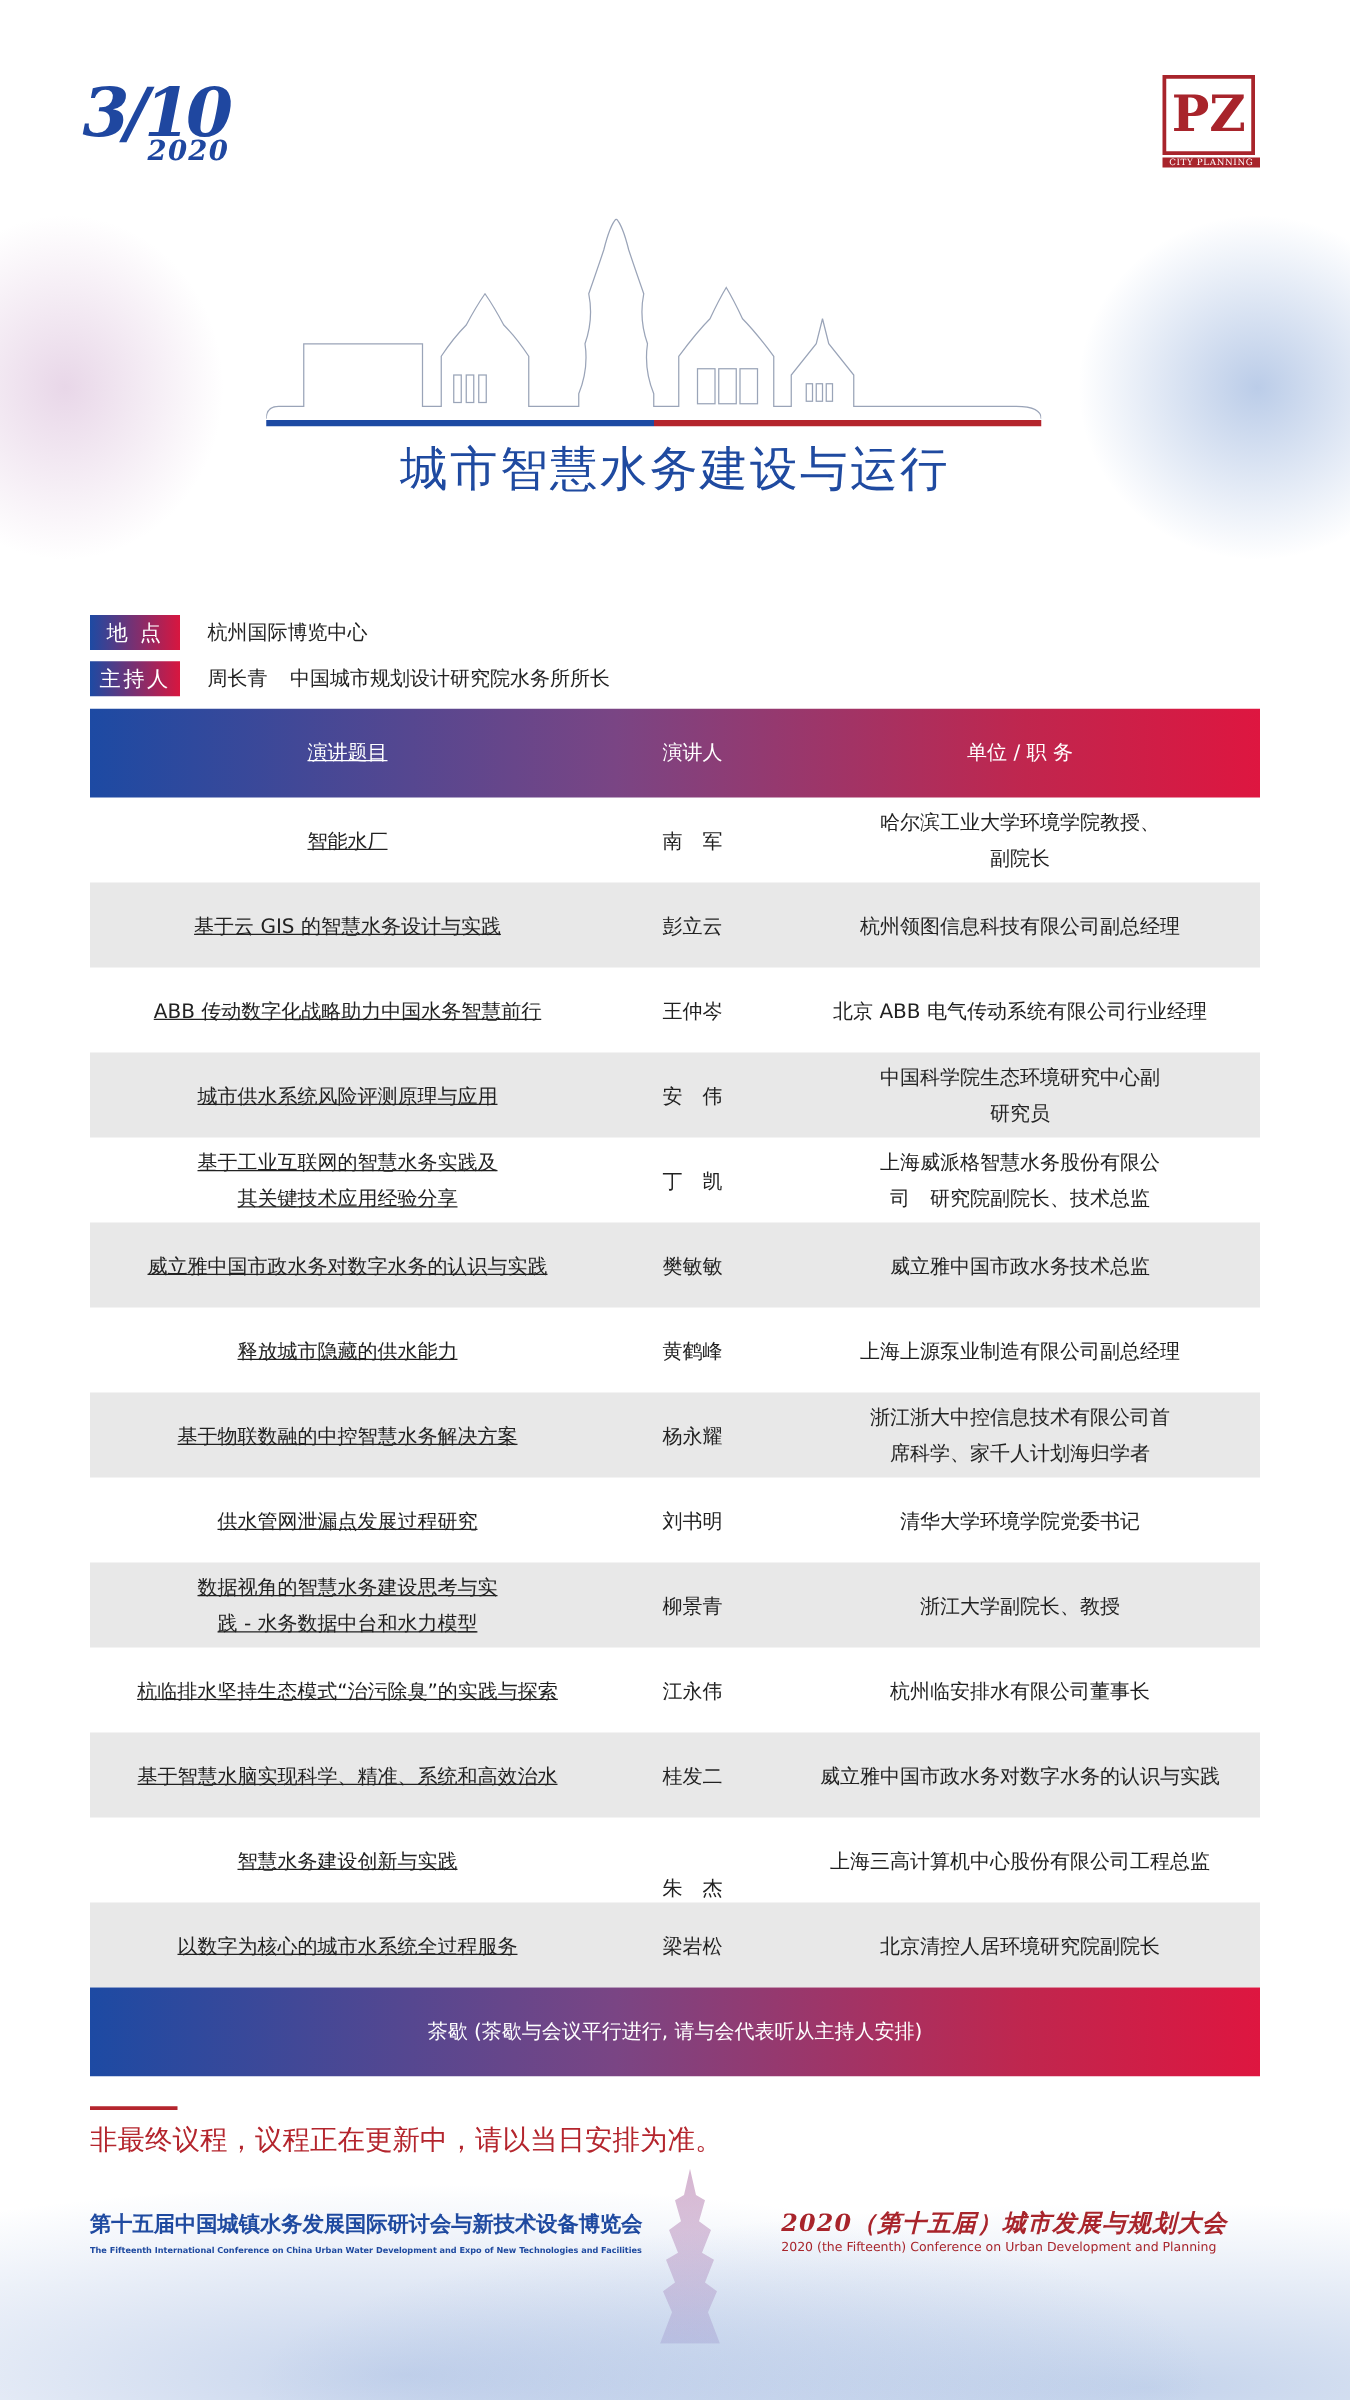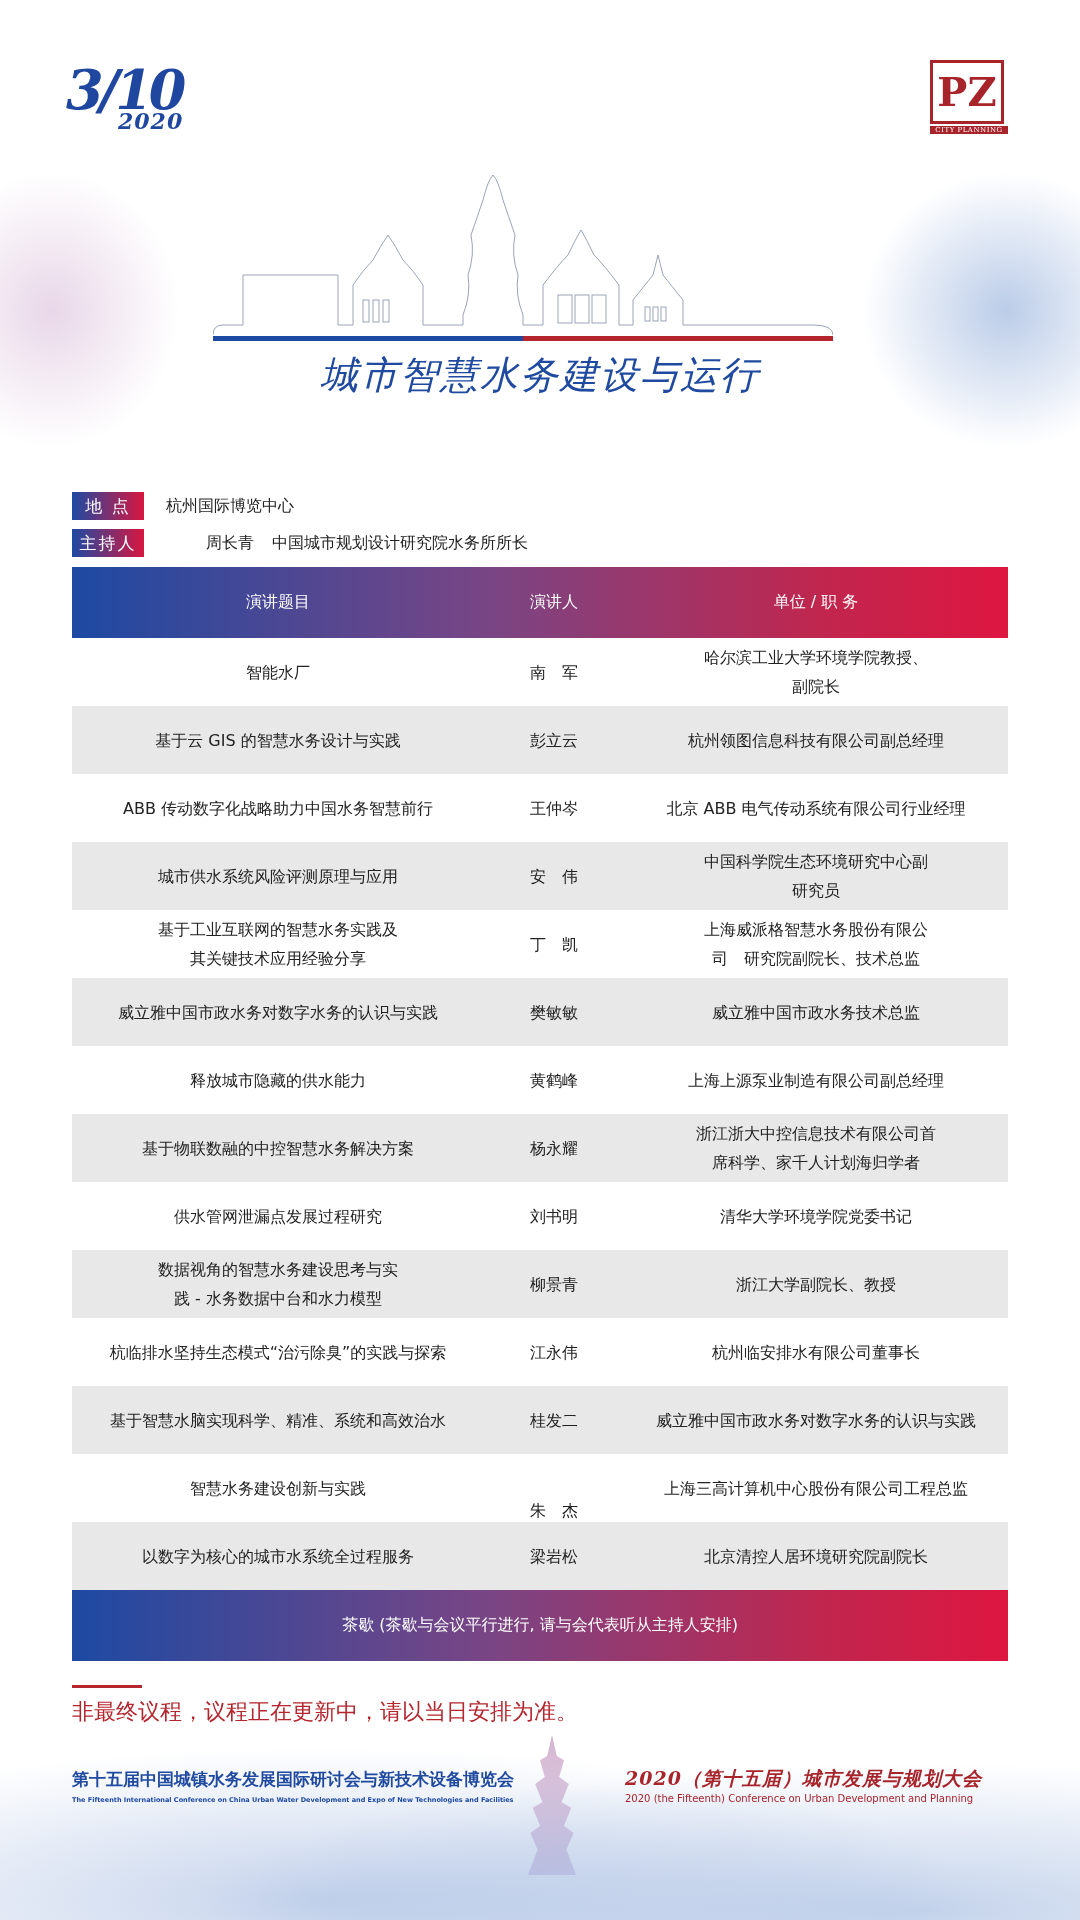--- a/index.html
+++ b/index.html
@@ -8,29 +8,29 @@
   .logo-left{left:66px;top:58px;width:130px;height:80px;color:#1f47a0;}
   .logo-left .big{font-family:"DejaVu Serif",serif;font-style:italic;font-size:54px;font-weight:bold;position:absolute;left:0;top:0;letter-spacing:-4px;}
   .logo-left .yr{font-family:"DejaVu Serif",serif;font-style:italic;font-weight:bold;font-size:22px;position:absolute;left:52px;top:50px;letter-spacing:1px;}
   .logo-right{left:930px;top:60px;width:78px;height:80px;}
   .logo-right .box{width:74px;height:64px;border:3px solid #a8242b;box-sizing:border-box;color:#a8242b;font-family:"DejaVu Serif",serif;font-weight:bold;font-size:40px;text-align:center;line-height:58px;}
   .logo-right .cap{background:#a8242b;color:#fff;font-size:7px;text-align:center;margin-top:2px;letter-spacing:0.5px;font-family:"DejaVu Serif",serif;}
   .smoke-l{left:-40px;top:160px;width:230px;height:300px;background:radial-gradient(ellipse at 40% 50%,rgba(190,140,190,0.35),rgba(255,255,255,0) 65%);}
   .smoke-r{left:850px;top:160px;width:260px;height:300px;background:radial-gradient(ellipse at 60% 50%,rgba(60,110,190,0.35),rgba(255,255,255,0) 65%);}
   .skyline{left:213px;top:175px;width:620px;height:165px;}
   .stripe{left:213px;top:336px;width:620px;height:5px;background:linear-gradient(90deg,#1d4aa3 0%,#1d4aa3 50%,#b4252d 50%,#b4252d 100%);}
-  .title{left:0;width:1080px;top:350px;text-align:center;font-size:38px;color:#1f4aa0;letter-spacing:2px;font-style:italic;}
+  .title{left:0;width:1080px;top:350px;text-align:center;font-size:38px;color:#1f4aa0;letter-spacing:2px;}
   .meta-row{left:72px;height:28px;display:flex;align-items:center;}
   .meta-tag{width:72px;height:28px;background:linear-gradient(90deg,#1d4aa3,#d8163f);color:#fff;font-size:17px;display:flex;align-items:center;justify-content:center;letter-spacing:2px;}
   .meta-text{margin-left:22px;font-size:16px;color:#222;}
   .meta-text span{margin-right:18px;}
   .grad{background:linear-gradient(90deg,#1d4aa3 0%,#7a4584 45%,#c0264e 80%,#de1640 100%);}
   .table{left:72px;top:567px;width:936px;}
   .thead{height:71px;display:flex;align-items:center;color:#fff;font-size:16px;}
-  .c1{width:412px;text-align:center;}
+  .c1{width:412px;text-align:center;text-decoration:underline;}
   .c2{width:140px;text-align:center;}
   .c3{width:384px;text-align:center;}
   .trow{height:68px;display:flex;align-items:center;font-size:16px;line-height:29px;}
   .trow.alt{background:#e8e8e8;}
   .tea{height:71px;display:flex;align-items:center;justify-content:center;color:#fff;font-size:16px;}
   .notice-line{left:72px;top:1685px;width:70px;height:3px;background:#b4252d;}
   .notice{left:72px;top:1697px;font-size:22px;color:#b4252d;}
   .footer-bg{left:0;top:1720px;width:1080px;height:200px;background:radial-gradient(ellipse at 30% 90%,rgba(90,130,200,0.35),rgba(255,255,255,0) 60%),radial-gradient(ellipse at 85% 95%,rgba(60,110,190,0.3),rgba(255,255,255,0) 55%);}
   .pagoda{left:522px;top:1735px;width:60px;height:140px;background:linear-gradient(180deg,rgba(180,120,170,0.55),rgba(120,100,180,0.2));clip-path:polygon(50% 0,58% 15%,70% 18%,62% 30%,78% 35%,66% 48%,82% 52%,70% 65%,86% 70%,74% 82%,90% 100%,10% 100%,26% 82%,14% 70%,30% 65%,18% 52%,34% 48%,22% 35%,38% 30%,30% 18%,42% 15%);}
   .f-left-cn{left:72px;top:1768px;font-size:17px;font-weight:bold;color:#1f4aa0;}
@@ -67,21 +67,21 @@
     <rect x="448" y="132" width="5" height="14"></rect>
 </svg>
 <div class="abs stripe"></div>
 
 <div class="abs title">城市智慧水务建设与运行</div>
 
 <div class="abs meta-row" style="top:492px;">
   <div class="meta-tag">地 点</div>
   <div class="meta-text">杭州国际博览中心</div>
 </div>
-<div class="abs meta-row" style="top:529px;gap:40px;">
+<div class="abs meta-row" style="top:529px;">
   <div class="meta-tag">主持人</div>
   <div class="meta-text"><span>周长青</span><span>中国城市规划设计研究院水务所所长</span></div>
 </div>
 
 <div class="abs table">
   <div class="thead grad">
     <div class="c1">演讲题目</div>
     <div class="c2">演讲人</div>
     <div class="c3">单位 / 职 务</div>
   </div>

